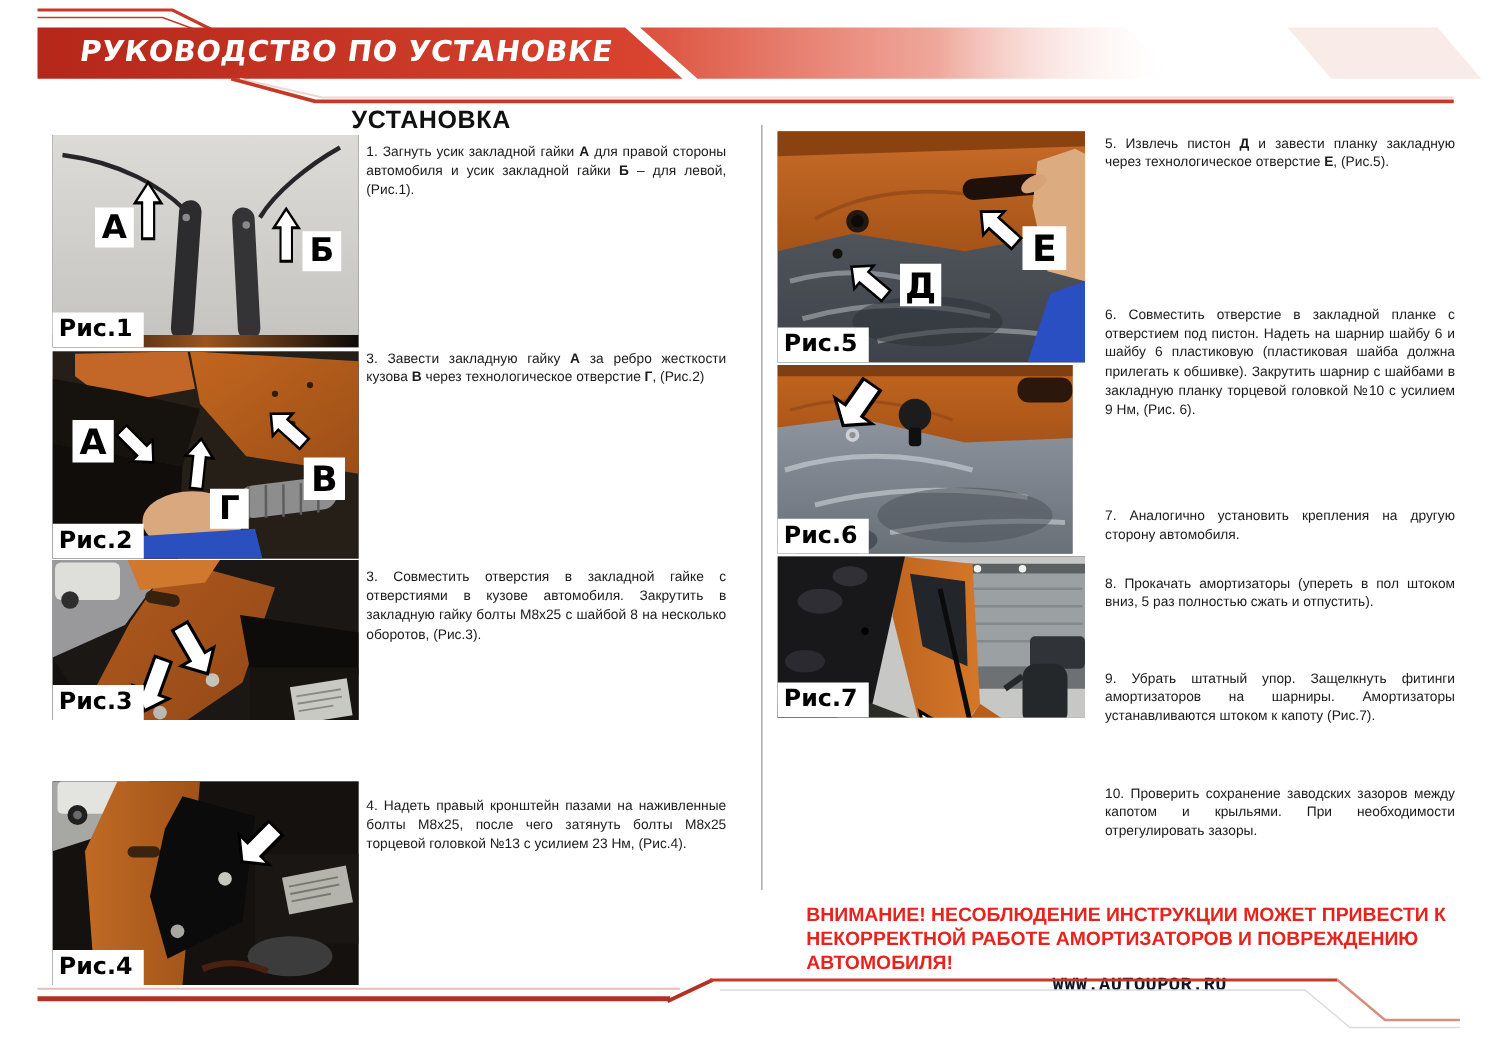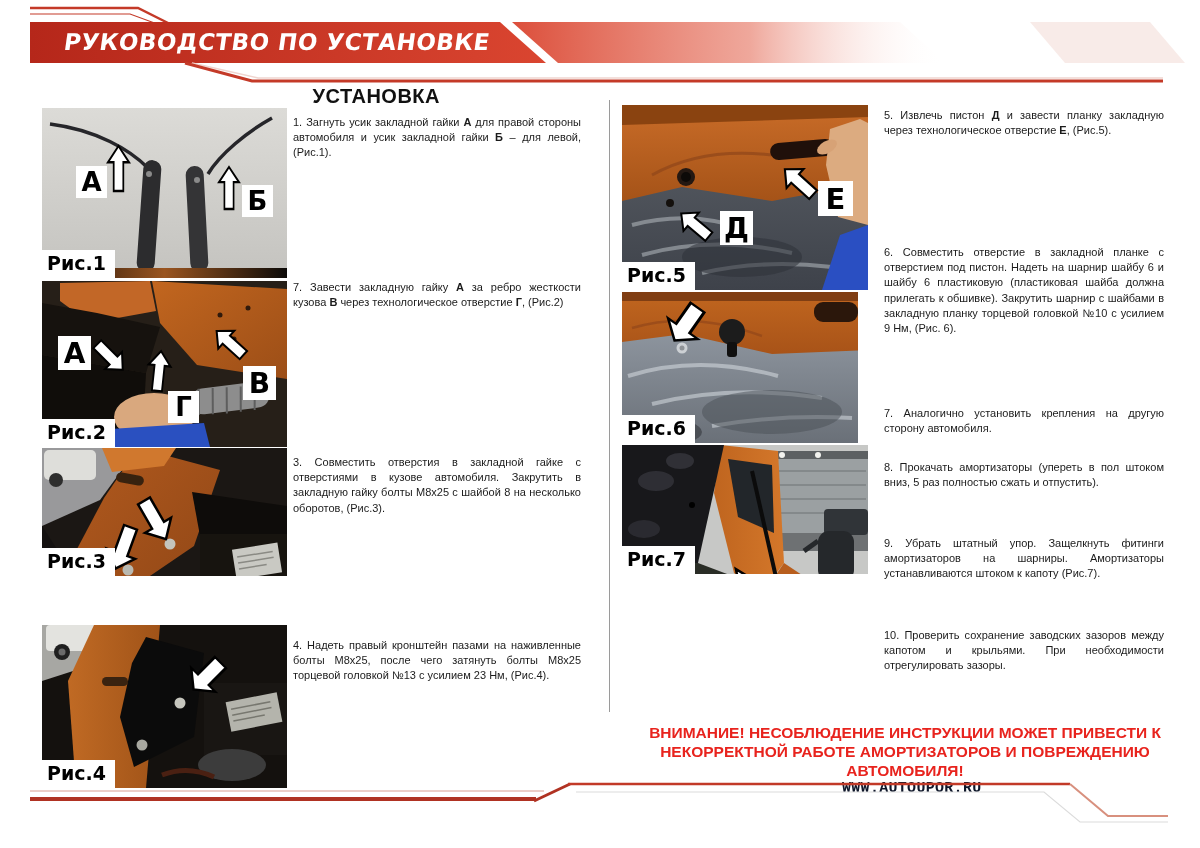--- a/index.html
+++ b/index.html
@@ -3,21 +3,21 @@
 <meta charset="utf-8">
 <style>
   html,body{margin:0;padding:0;}
   body{width:1200px;height:848px;position:relative;background:#ffffff;overflow:hidden;
        font-family:"Liberation Sans",sans-serif;color:#1b1b1b;}
   
   #header-svg{position:absolute;left:0;top:0;}
   #banner-title{position:absolute;left:64px;top:29px;width:420px;color:#fff;
       font-size:23px;font-weight:bold;letter-spacing:.5px;transform:skewX(-8deg);
       font-family:"DejaVu Sans",sans-serif;white-space:nowrap;}
-  #page-title{position:absolute;left:250px;top:85px;width:190px;text-align:right;
+  #page-title{position:absolute;left:250px;top:85px;width:190px;text-align:center;
       font-size:20px;font-weight:bold;letter-spacing:.5px;color:#111;}
   
   #divider{position:absolute;left:609px;top:100px;width:1px;height:612px;background:#9a9a9a;}
   .step{position:absolute;font-size:11px;line-height:1.38;text-align:justify;}
   .step b{font-weight:bold;}
   #step-1{left:293px;top:115px;width:288px}
   #step-2{left:293px;top:280px;width:288px}
   #step-3{left:293px;top:455px;width:288px}
   #step-4{left:293px;top:638px;width:288px}
   #step-5{left:884px;top:108px;width:280px}
@@ -38,21 +38,21 @@
   #fig7{left:622px;top:445px;width:246px;height:129px}
   .caption{position:absolute;left:0;bottom:0;background:#fff;color:#000;font-weight:bold;
       font-size:19px;line-height:1.3;padding:1px 9px 2px 5px;font-family:"DejaVu Sans",sans-serif;}
   .letter{position:absolute;background:#fff;color:#000;font-weight:bold;
       display:flex;align-items:center;justify-content:center;
       font-family:"DejaVu Sans",sans-serif;}
   .arrow{position:absolute;}
   .arrow svg{display:block;width:100%;height:100%;overflow:visible;}
   .arrow polygon{fill:#fff;stroke:#000;stroke-width:2;}
   
-  #warning{position:absolute;left:645px;top:724px;width:520px;text-align:center;
+  #warning{position:absolute;left:645px;top:724px;width:520px;
       font-weight:bold;font-size:15.5px;line-height:1.22;color:var(--warning-red,#e8231d);}
   #website{position:absolute;left:842px;top:780px;font-weight:bold;font-size:15px;
       letter-spacing:.3px;color:#0f172a;font-family:Liberation Mono, monospace;}
   #footer-svg{position:absolute;left:0;top:770px;}
 </style>
 </head>
 <body>
 
 <svg id="header-svg" width="1200" height="110" viewBox="0 0 1200 110">
   <defs>
@@ -343,21 +343,21 @@
   </svg>
   <div class="arrow" style="left:96px;top:118px;width:30px;height:44px;transform:rotate(78deg);">
     <svg viewBox="0 0 24 36" preserveAspectRatio="none">
         <polygon points="12,0 24,13 17.5,13 17.5,36 6.5,36 6.5,13 0,13"></polygon>
       </svg>
   </div>
   <div class="caption">Рис.7</div>
 </div>
 
 <div class="step" id="step-1"><span>1. Загнуть усик закладной гайки </span><b>А</b><span> для правой стороны автомобиля и усик закладной гайки </span><b>Б</b><span> – для левой, (Рис.1).</span></div>
-<div class="step" id="step-2"><span>7. Завести закладную гайку </span><b>А</b><span> за ребро жесткости кузова </span><b>В</b><span> через технологическое отверстие </span><b>Г</b><span>, (Рис.2)</span></div>
+<div class="step" id="step-2"><span>3. Завести закладную гайку </span><b>А</b><span> за ребро жесткости кузова </span><b>В</b><span> через технологическое отверстие </span><b>Г</b><span>, (Рис.2)</span></div>
 <div class="step" id="step-3"><span>3. Совместить отверстия в закладной гайке с отверстиями в кузове автомобиля. Закрутить в закладную гайку болты М8х25 с шайбой 8 на несколько оборотов, (Рис.3).</span></div>
 <div class="step" id="step-4"><span>4. Надеть правый кронштейн пазами на наживленные болты М8х25, после чего затянуть болты М8х25 торцевой головкой №13 с усилием 23 Нм, (Рис.4).</span></div>
 <div class="step" id="step-5"><span>5. Извлечь пистон </span><b>Д</b><span> и завести планку закладную через технологическое отверстие </span><b>Е</b><span>, (Рис.5).</span></div>
 <div class="step" id="step-6"><span>6. Совместить отверстие в закладной планке с отверстием под пистон. Надеть на шарнир шайбу 6 и шайбу 6 пластиковую (пластиковая шайба должна прилегать к обшивке). Закрутить шарнир с шайбами в закладную планку торцевой головкой №10 с усилием 9 Нм, (Рис. 6).</span></div>
 <div class="step" id="step-7"><span>7. Аналогично установить крепления на другую сторону автомобиля.</span></div>
 <div class="step" id="step-8"><span>8. Прокачать амортизаторы (упереть в пол штоком вниз, 5 раз полностью сжать и отпустить).</span></div>
 <div class="step" id="step-9"><span>9. Убрать штатный упор. Защелкнуть фитинги амортизаторов на шарниры. Амортизаторы устанавливаются штоком к капоту (Рис.7).</span></div>
 <div class="step" id="step-10"><span>10. Проверить сохранение заводских зазоров между капотом и крыльями. При необходимости отрегулировать зазоры.</span></div>
 
 <div id="warning">ВНИМАНИЕ! НЕСОБЛЮДЕНИЕ ИНСТРУКЦИИ МОЖЕТ ПРИВЕСТИ К НЕКОРРЕКТНОЙ РАБОТЕ АМОРТИЗАТОРОВ И ПОВРЕЖДЕНИЮ АВТОМОБИЛЯ!</div>

